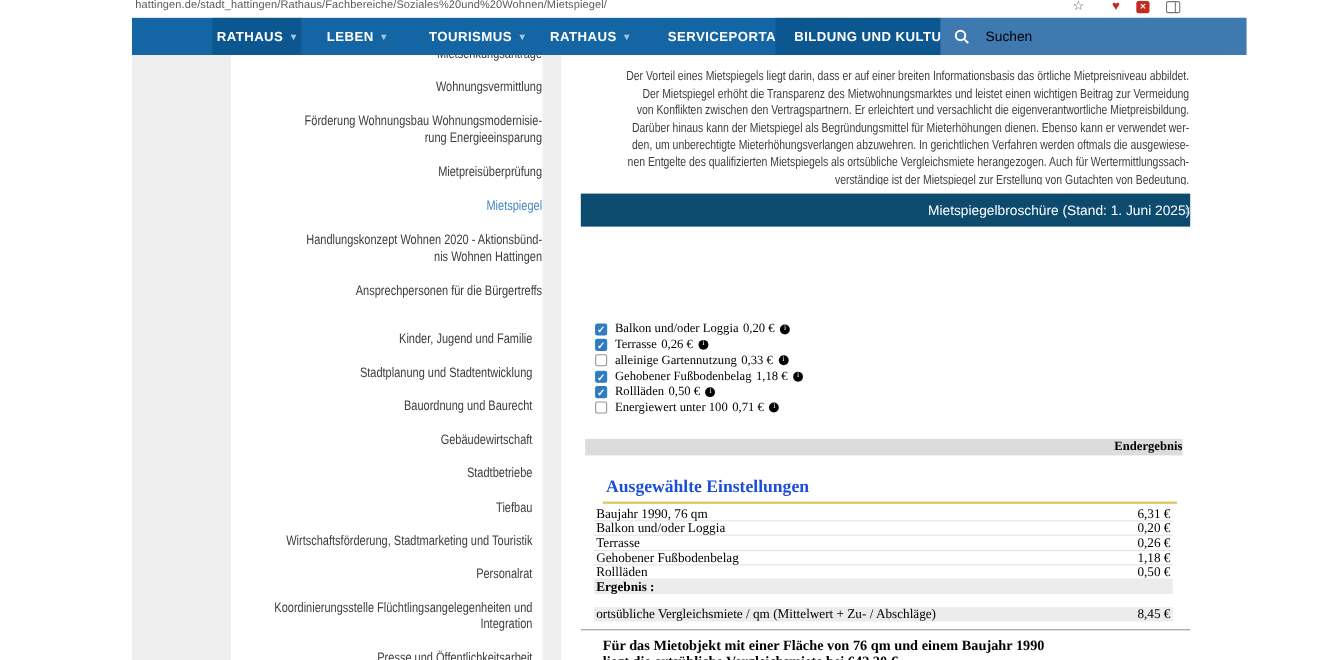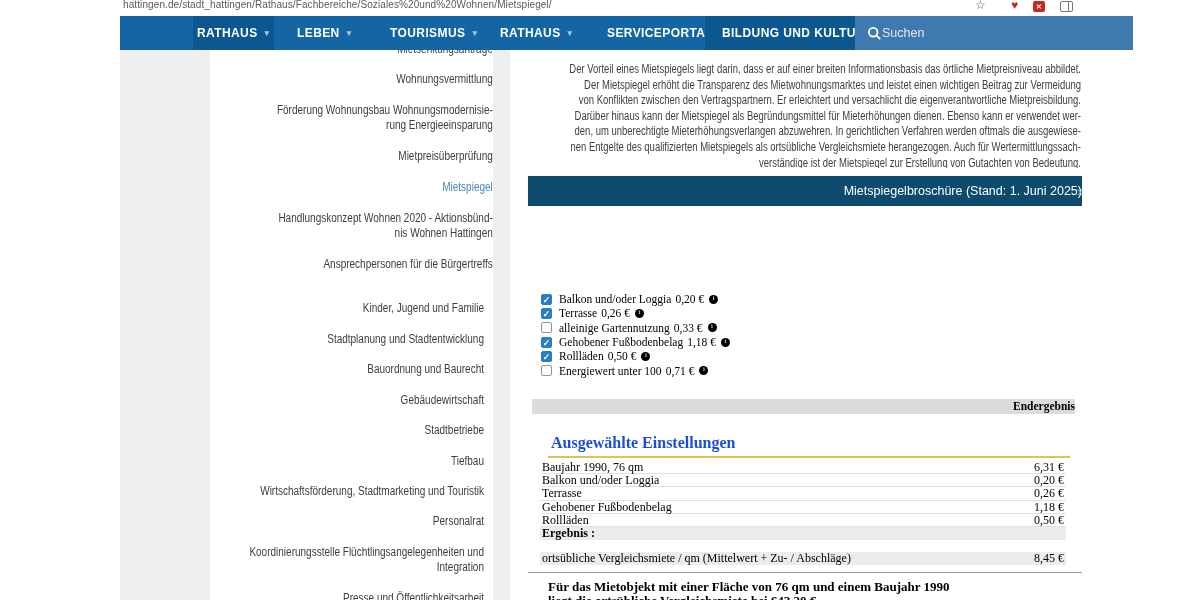--- a/index.html
+++ b/index.html
@@ -20,21 +20,21 @@
 
   
   .nav { position:absolute; left:120px; top:16px; width:1013px; height:34px; background:#1465a4; z-index:5; }
   .nav-item { position:absolute; top:0; height:34px; line-height:34px; color:#fff; font-size:12px; font-weight:bold;
               letter-spacing:.4px; white-space:nowrap; cursor:pointer; }
   .nav-item.active { background:#0d5791; }
   .nav-item.hl { background:#0d5791; }
   .chev { display:inline-block; margin-left:7px; font-size:9px; color:#a8c4de; transform:translateY(-1px); }
   .nav-search { position:absolute; left:735px; top:0; width:278px; height:34px; background:#3e79af; display:flex; align-items:center; cursor:text; }
   .nav-search svg { margin-left:12px; }
-  .nav-search .ph { font-size:12.5px; color:#e5e5e5; }
+  .nav-search .ph { margin-left:14px; font-size:12.5px; color:#000000; }
 
   
   .gstrip1 { position:absolute; left:120px; top:16px; width:90px; height:584px; background:#efefef; }
   .gstrip2 { position:absolute; left:493px; top:16px; width:17px; height:584px; background:#efefef; }
   .sidepanel { position:absolute; left:210px; top:16px; width:283px; height:584px; background:#fff; }
 
   
   .side-list { position:absolute; left:18px; top:0; width:340px; transform:scaleX(0.8); transform-origin:0 0; }
   .side-item { position:absolute; font-size:12.5px; line-height:15px; color:#3d3d3d; white-space:pre-line; cursor:pointer; width:320px; }
   .side-item.sub { left:11px; }

